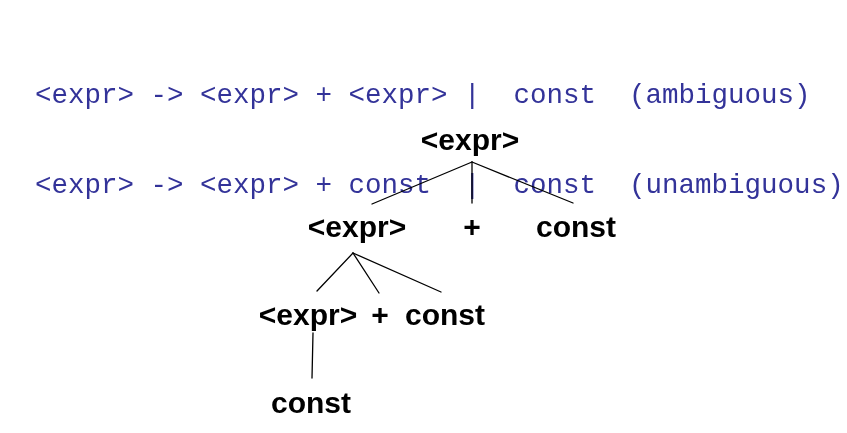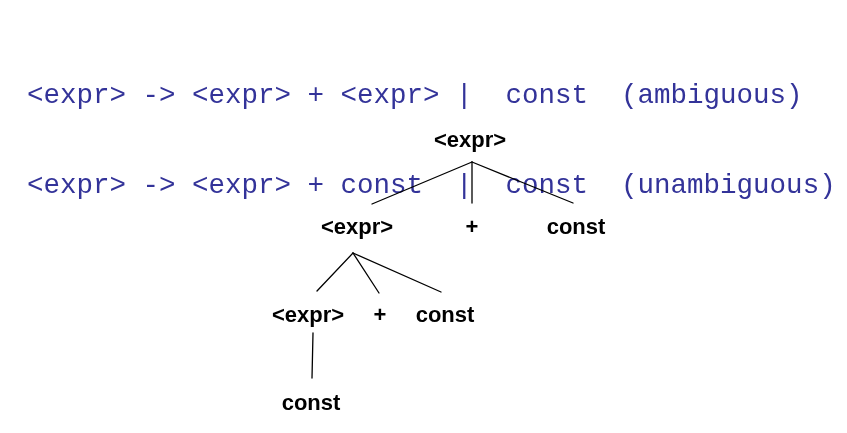--- a/index.html
+++ b/index.html
@@ -21,39 +21,40 @@
     left: 27px;
     top: 21px;
     font-family: "Liberation Mono", monospace;
     font-size: 27.5px;
     line-height: 30px;
     color: var(--grammar-color, #333399);
     white-space: pre;
   }
   .grammar-line {
     white-space: pre;
+    margin-left: 8px;
   }
   
   #tree-edges {
     position: absolute;
     left: 0;
     top: 0;
     width: 847px;
     height: 433px;
   }
   #tree-edges line {
     stroke: var(--tree-color, #000000);
     stroke-width: 1.3;
     stroke-linecap: round;
   }
   .node {
     position: absolute;
     transform: translate(-50%, -50%);
     font-weight: bold;
-    font-size: 22px;
+    font-size: 30px;
     line-height: 1;
     color: var(--tree-color, #000000);
     white-space: pre;
   }
 </style>
 </head>
 <body>
 
 <div id="stage" style="--grammar-color: #333399; --tree-color: #000000; background: rgb(255, 255, 255);">
 

